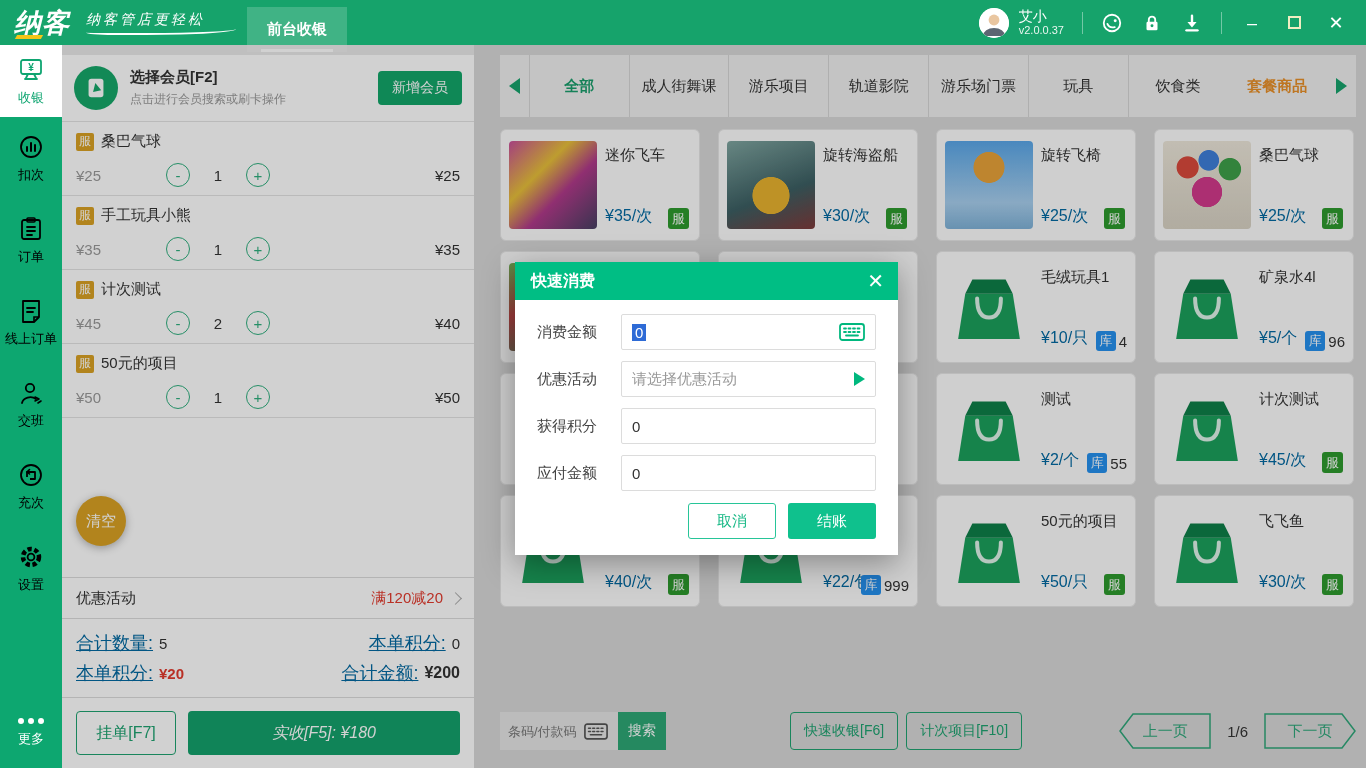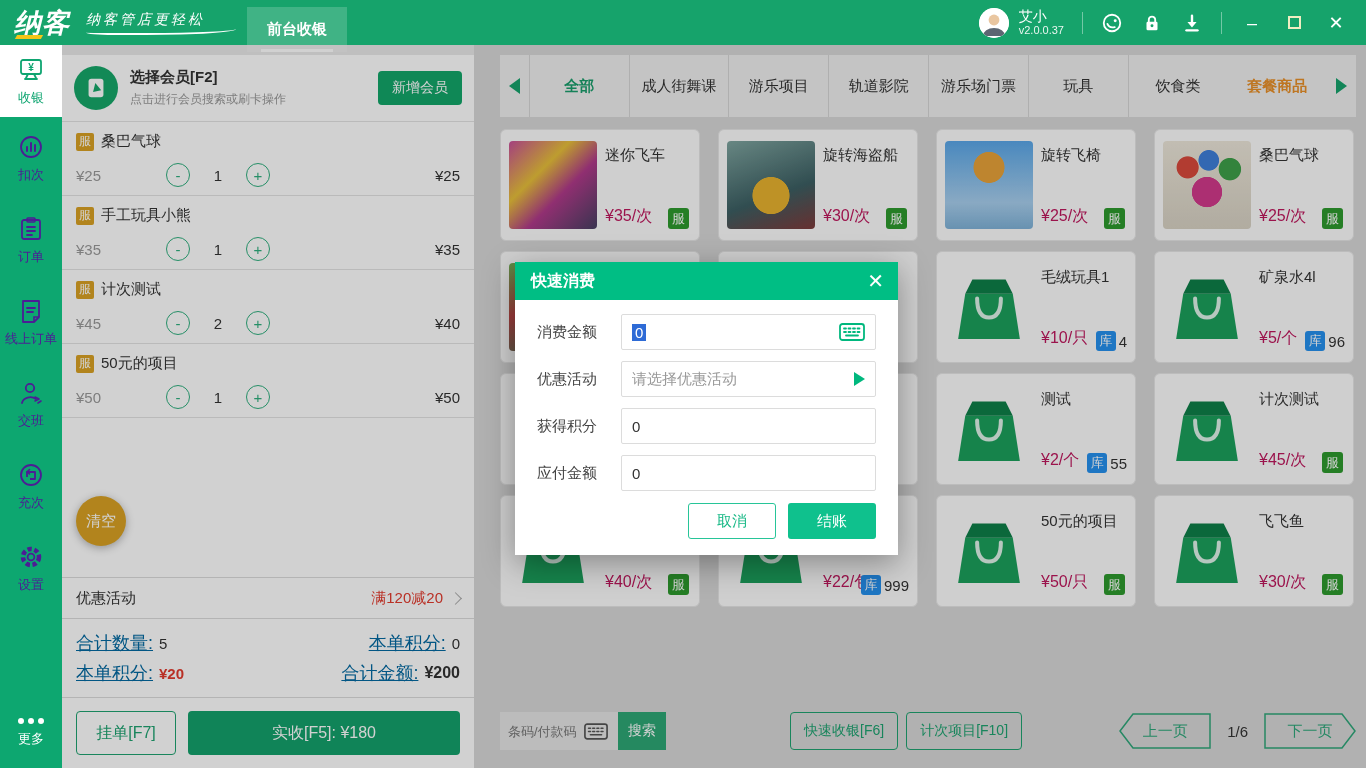--- a/index.html
+++ b/index.html
@@ -24,21 +24,21 @@
   .uinfo { line-height:1.2; margin-left:-8px; }
   .uname { color:#fff; font-size:14px; }
   .uver { color:#EAF6F0; font-size:11px; }
   .tdiv { width:1px; height:22px; background:rgba(255,255,255,0.4); }
   .ticon { width:22px; height:22px; color:#fff; cursor:pointer; }
   .winbtn { color:#fff; font-size:18px; width:24px; text-align:center; cursor:pointer; line-height:1; }
   .maxbox { width:13px; height:13px; border:2px solid #EFEDC2; display:inline-block; }
 
   
   .sidebar { position:absolute; left:0; top:45px; width:62px; height:723px; background:#0DA770; display:flex; flex-direction:column; z-index:10; }
-  .side-item { height:82px; display:flex; flex-direction:column; align-items:center; justify-content:center; gap:5px; color:#4c1d95; cursor:pointer; }
+  .side-item { height:82px; display:flex; flex-direction:column; align-items:center; justify-content:center; gap:5px; color:#000000; cursor:pointer; }
   .side-item.active { background:#fff; color:#0FA571; height:72px; }
   .slabel { font-size:13px; }
   .sicon { width:28px; height:28px; }
   .side-more { margin-top:auto; height:70px; display:flex; flex-direction:column; align-items:center; justify-content:center; gap:6px; color:#fff; cursor:pointer; }
   .dots { display:flex; gap:4px; }
   .dots i { width:6px; height:6px; border-radius:50%; background:#fff; }
 
   
   .cartpanel { position:absolute; left:62px; top:45px; width:412px; height:723px; background:#E9E9E9; display:flex; flex-direction:column; padding-top:10px; }
   .member { background:#fff; height:66px; display:flex; align-items:center; padding:0 12px; }
@@ -65,39 +65,39 @@
   .chev { width:9px; height:9px; border-top:1.5px solid #AAA; border-right:1.5px solid #AAA; transform:rotate(45deg); margin-left:8px; }
   .totals { background:#fff; padding:9px 14px; }
   .t-row { display:flex; align-items:center; height:30px; }
   .t-label { font-size:18px; color:#0369a1;text-decoration:underline; }
   .t-val { font-size:15px; color:#333; margin-left:6px; }
   .t-right { margin-left:auto; display:flex; align-items:center; }
   .red { color:#E23B2E !important; font-weight:bold; }
   .big { font-weight:bold; font-size:16px !important; }
   .cart-footer { background:#fff; border-top:1px solid #DCDCDC; padding:13px 14px; display:flex; gap:12px; }
   .hold-btn { width:100px; height:44px; background:#fff; border:1px solid #1FA371; border-radius:4px; color:#1FA371; font-size:16px; cursor:pointer; }
-  .pay-btn { flex:1; height:44px; background:#14A26C; border:none; border-radius:4px; color:#fff; font-size:16px; cursor:pointer; }
+  .pay-btn { flex:1; height:44px; background:#14A26C; border:none; border-radius:4px; color:#fff; font-size:16px; cursor:pointer;font-style:italic; }
 
   
   .main { position:absolute; left:474px; top:45px; width:892px; height:723px; background:#D8D8D8; padding:10px 10px 0 26px; }
   .catbar { height:62px; background:#F0F0F0; display:flex; align-items:stretch; }
   .cat-arrow { width:30px; display:flex; align-items:center; justify-content:center; cursor:pointer; }
   .tri-l { width:0; height:0; border-right:11px solid #17A36C; border-top:8px solid transparent; border-bottom:8px solid transparent; }
   .tri-r { width:0; height:0; border-left:11px solid #17A36C; border-top:8px solid transparent; border-bottom:8px solid transparent; }
   .cat-tab { width:104px; display:flex; align-items:center; justify-content:center; font-size:15px; color:#333; border-left:1px solid #D6D6D6; cursor:pointer; }
   .cat-tab:last-of-type { border-right:1px solid #D6D6D6; }
   .cat-tab.cat-active { color:#1A9E6C; font-weight:bold; }
   .cat-tab.cat-orange { color:#E8902A; font-weight:bold; border-left:none; }
   .cat-arrow.right { margin-left:auto; }
   .grid { margin-top:12px; display:grid; grid-template-columns:repeat(4,200px); grid-auto-rows:112px; column-gap:18px; row-gap:10px; }
   .pcard { position:relative; background:#FDFDFD; border:1px solid #E6E6E6; border-radius:6px; cursor:pointer; }
   .pthumb { position:absolute; left:8px; top:11px; width:88px; height:88px; border-radius:4px; overflow:hidden; }
   .pbag { position:absolute; left:14px; top:18px; width:76px; height:76px; }
   .pname { position:absolute; left:104px; top:16px; right:8px; font-size:15px; color:#333; white-space:nowrap; overflow:hidden; }
-  .pprice { position:absolute; left:104px; bottom:13px; font-size:16px; color:#be185d; }
+  .pprice { position:absolute; left:104px; bottom:13px; font-size:16px; color:#0369a1; }
   .pbadge-serve { position:absolute; right:10px; bottom:11px; width:21px; height:21px; background:#2E9A2E; border-radius:3px; color:#fff; font-size:13px; display:flex; align-items:center; justify-content:center; }
   .pstock { position:absolute; right:8px; bottom:11px; display:flex; align-items:center; }
   .kcube { width:20px; height:20px; background:#2590EE; border-radius:3px; color:#fff; font-size:13px; display:flex; align-items:center; justify-content:center; }
   .kcount { font-size:15px; color:#333; margin-left:3px; }
   
   .photo-coaster { background:linear-gradient(135deg,#c94f9b 0%,#e8c03a 35%,#b03a8a 60%,#474062 100%); }
   .photo-pirate  { background:radial-gradient(circle at 50% 62%,#E8B32F 0 26%,rgba(0,0,0,0) 27%),linear-gradient(160deg,#7FA5A0 0%,#3C5F63 60%,#7E3B3B 100%); }
   .photo-swing   { background:radial-gradient(circle at 50% 30%,#E8A33A 0 20%,rgba(0,0,0,0) 21%),linear-gradient(180deg,#5AA7E8 0%,#A8CFEE 70%,#7FB2D8 100%); }
   .photo-balloon { background:radial-gradient(circle at 28% 30%,#D94A3C 0 12%,rgba(0,0,0,0) 13%),radial-gradient(circle at 52% 22%,#3F7FD9 0 12%,rgba(0,0,0,0) 13%),radial-gradient(circle at 76% 32%,#3FA04A 0 12%,rgba(0,0,0,0) 13%),radial-gradient(circle at 50% 58%,#D23A8C 0 22%,rgba(0,0,0,0) 23%),linear-gradient(180deg,#EDE7DA,#D8D2C4); }
   .photo-hidden  { background:linear-gradient(160deg,#6FAE54 0%,#C04848 45%,#3E7E5C 100%); }

